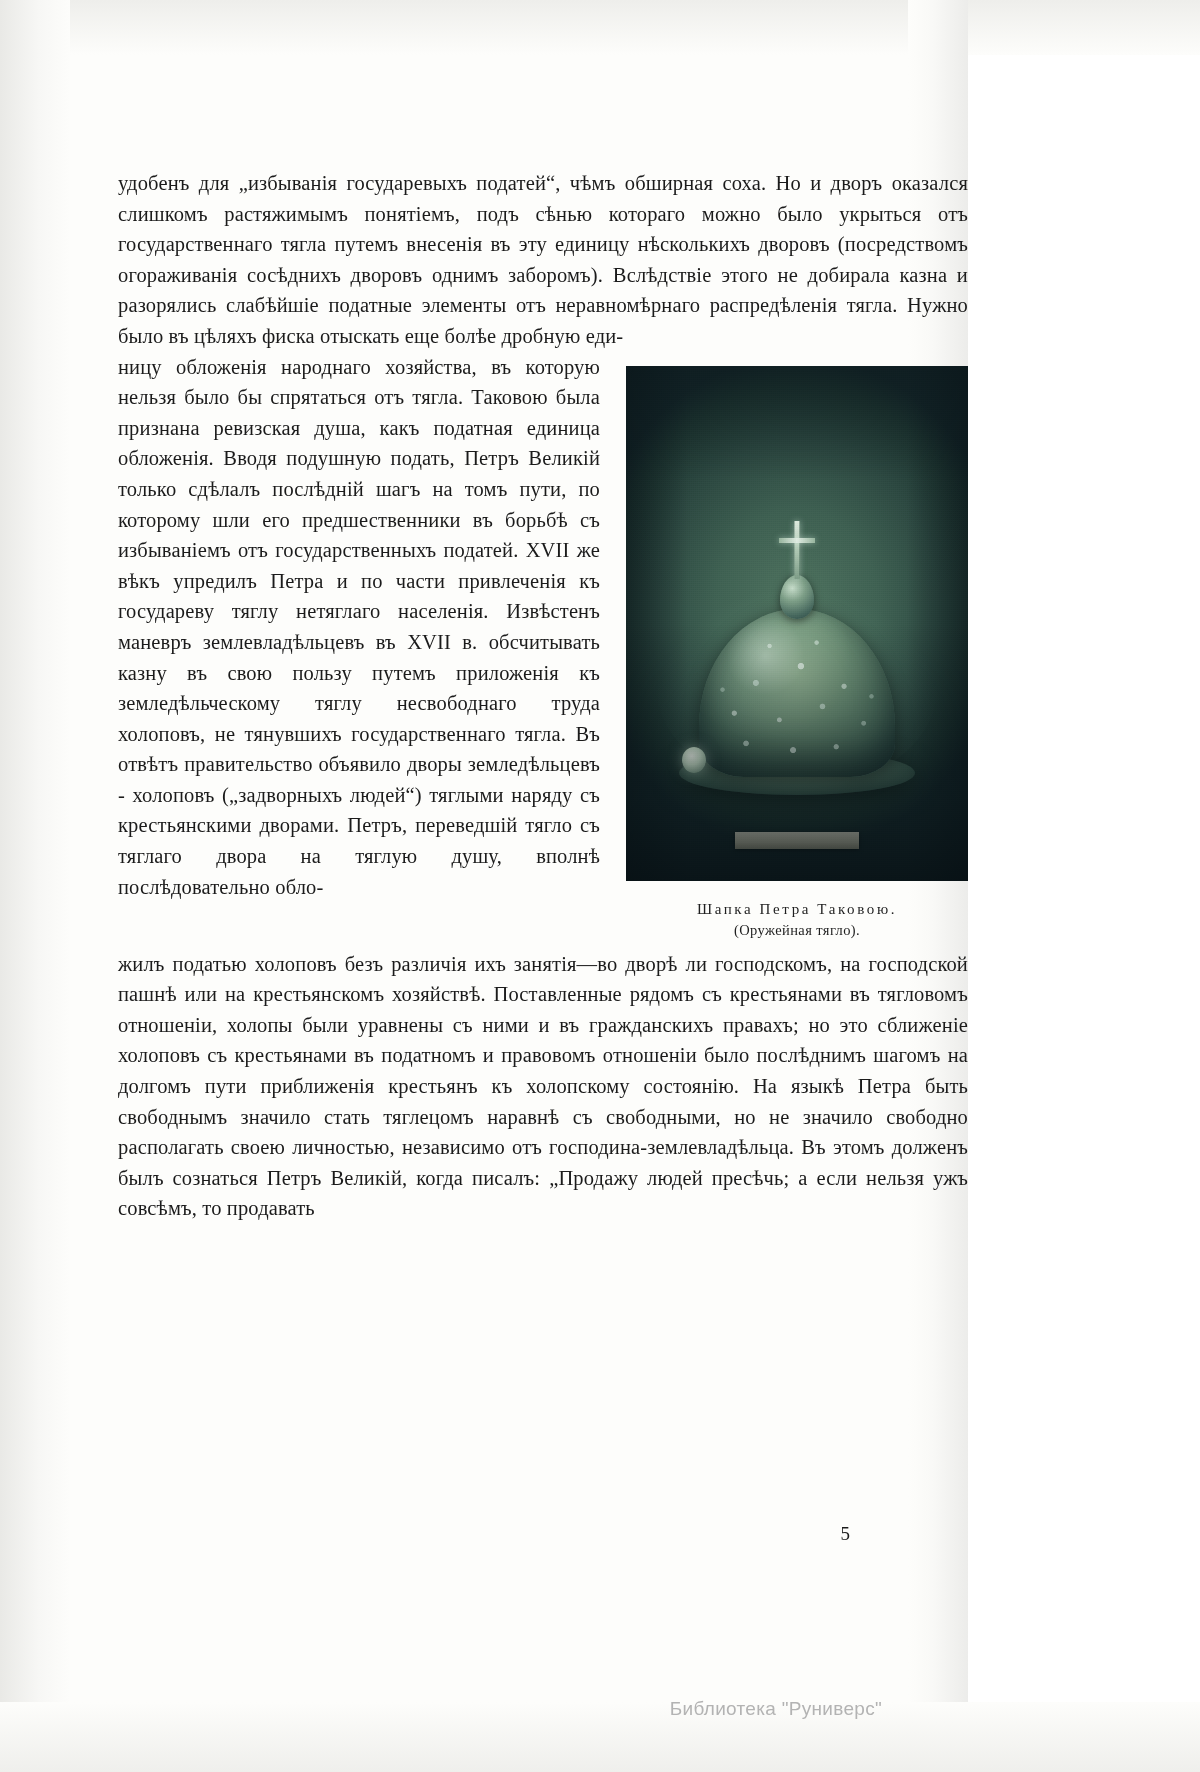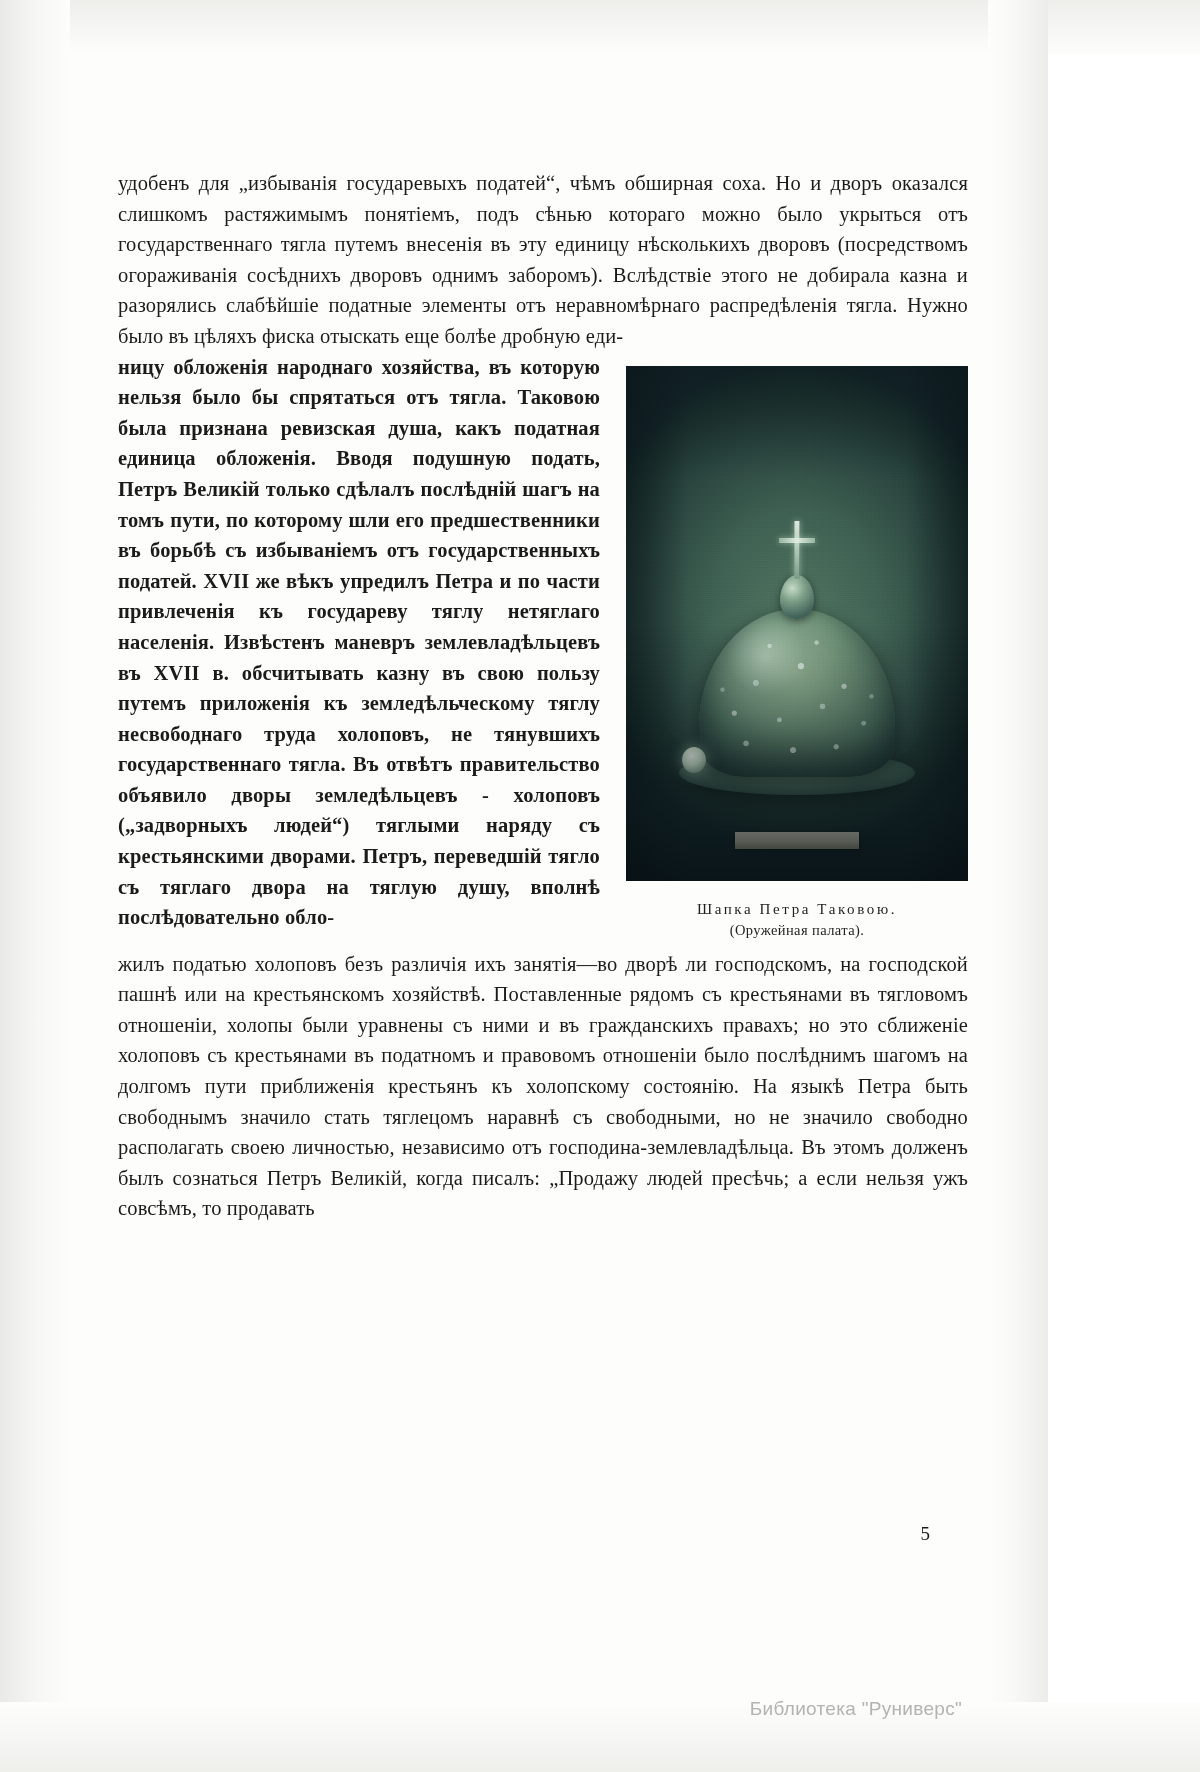--- a/index.html
+++ b/index.html
@@ -10,21 +10,21 @@
   body {
     width: 1200px;
     height: 1772px;
     position: relative;
     font-family: "Liberation Serif", serif;
     overflow: hidden;
   }
   .page {
     position: absolute;
     left: 0; top: 0;
-    width: 1048px;
+    width: 968px;
     height: 1772px;
     background: #fdfdfb;
   }
   
   .scan-edge-left {
     position: absolute;
     left: 0; top: 0;
     width: 70px; height: 1772px;
     background: linear-gradient(to right, #e9e9e6 0%, #f7f7f5 55%, #fdfdfb 100%);
     pointer-events: none;
@@ -224,21 +224,21 @@
     letter-spacing: 2.6px;
     line-height: 21px;
   }
   .caption-line2 {
     font-size: 14.5px;
     letter-spacing: 0.4px;
     line-height: 21px;
   }
 
   .block-wrap { width: 850px; }
-  .block-wrap p.para { text-align: justify; font-weight: bold; }
+  .block-wrap p.para { text-align: justify; }
 
   .block-bottom {
     clear: both;
     width: 850px;
     padding-top: 2px;
   }
 
   .page-number {
     position: absolute;
     right: 118px;
@@ -285,21 +285,21 @@
           <div class="crown-knob"></div>
           <div class="crown-cross-v"></div>
           <div class="crown-cross-h"></div>
           <div class="photo-orb"></div>
           <div class="photo-plaque"></div>
           <div class="photo-grain"></div>
           <div class="photo-vignette"></div>
         </div>
         <figcaption class="figure-caption">
           <div class="caption-line1">Шапка Петра Таковою.</div>
-          <div class="caption-line2">(Оружейная палата).</div>
+          <div class="caption-line2">(Оружейная тягло).</div>
         </figcaption>
       </figure>
 
       <p class="para">ницу обложенія народнаго хозяйства, въ которую нельзя было бы спрятаться отъ тягла. Таковою была признана ревизская душа, какъ податная единица обложенія. Вводя подушную подать, Петръ Великій только сдѣлалъ послѣдній шагъ на томъ пути, по которому шли его предшественники въ борьбѣ съ избываніемъ отъ государственныхъ податей. XVII же вѣкъ упредилъ Петра и по части привлеченія къ государеву тяглу нетяглаго населенія. Извѣстенъ маневръ землевладѣльцевъ въ XVII в. обсчитывать казну въ свою пользу путемъ приложенія къ земледѣльческому тяглу несвободнаго труда холоповъ, не тянувшихъ государственнаго тягла. Въ отвѣтъ правительство объявило дворы земледѣльцевъ - холоповъ („задворныхъ людей“) тяглыми наряду съ крестьянскими дворами. Петръ, переведшій тягло съ тяглаго двора на тяглую душу, вполнѣ послѣдовательно обло-</p>
     </div>
 
     <div class="block-bottom">
       <p class="para">жилъ податью холоповъ безъ различія ихъ занятія—во дворѣ ли господскомъ, на господской пашнѣ или на крестьянскомъ хозяйствѣ. Поставленные рядомъ съ крестьянами въ тягловомъ отношеніи, холопы были уравнены съ ними и въ гражданскихъ правахъ; но это сближеніе холоповъ съ крестьянами въ податномъ и правовомъ отношеніи было послѣднимъ шагомъ на долгомъ пути приближенія крестьянъ къ холопскому состоянію. На языкѣ Петра быть свободнымъ значило стать тяглецомъ наравнѣ съ свободными, но не значило свободно располагать своею личностью, независимо отъ господина-землевладѣльца. Въ этомъ долженъ былъ сознаться Петръ Великій, когда писалъ: „Продажу людей пресѣчь; а если нельзя ужъ совсѣмъ, то продавать</p>
     </div>
 

